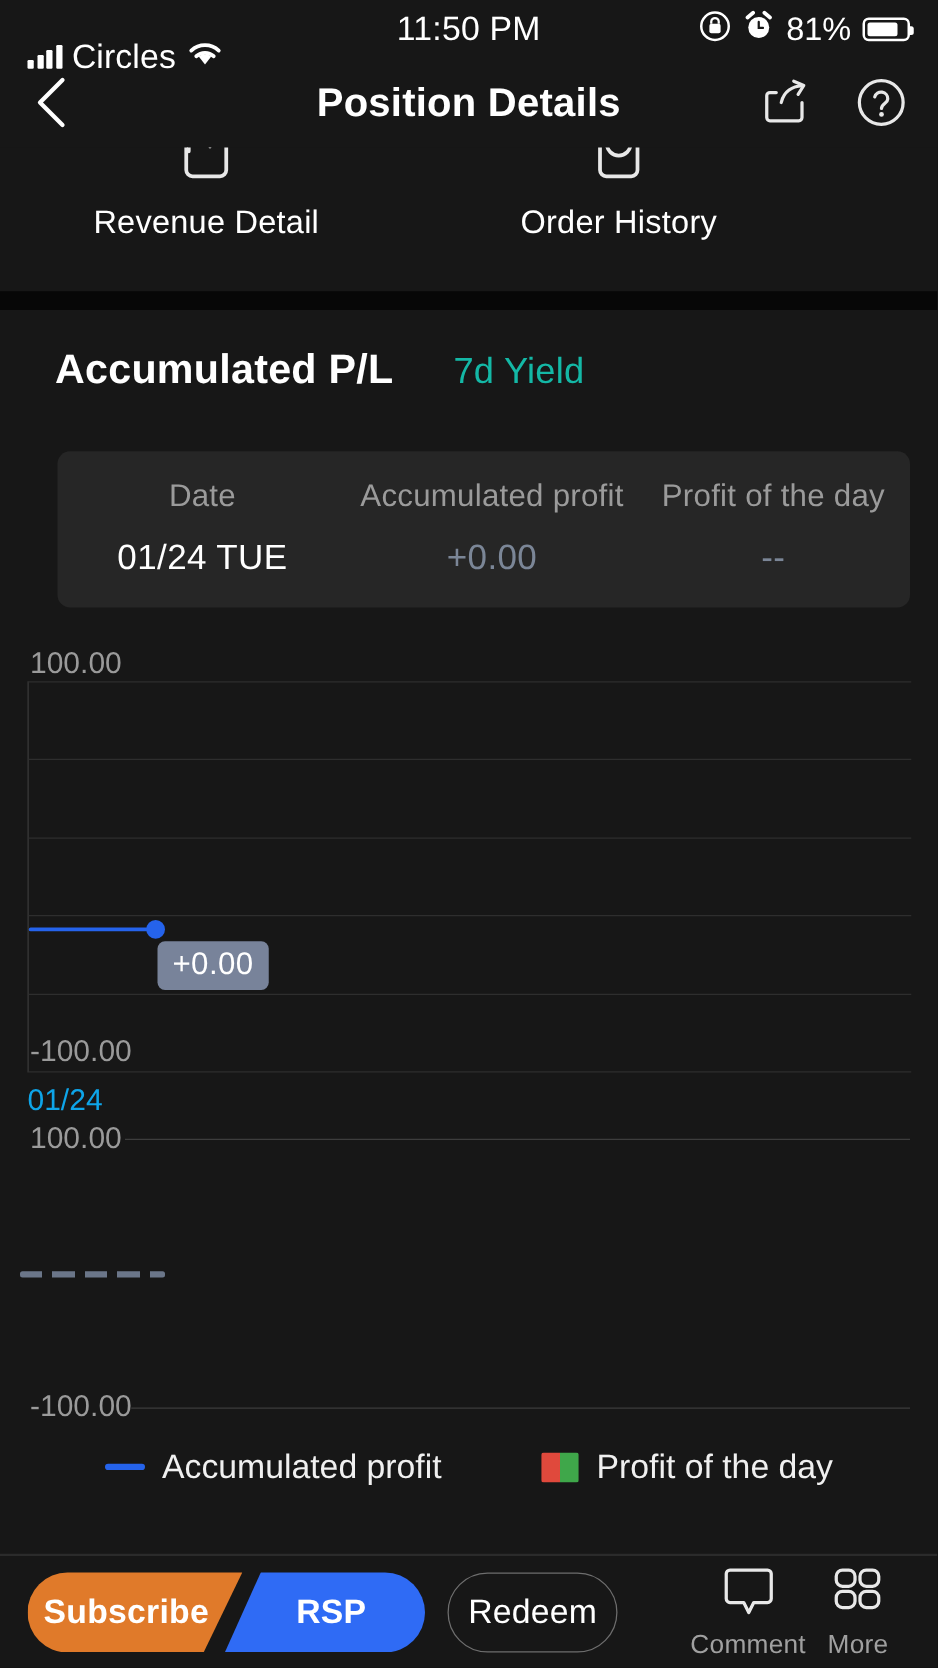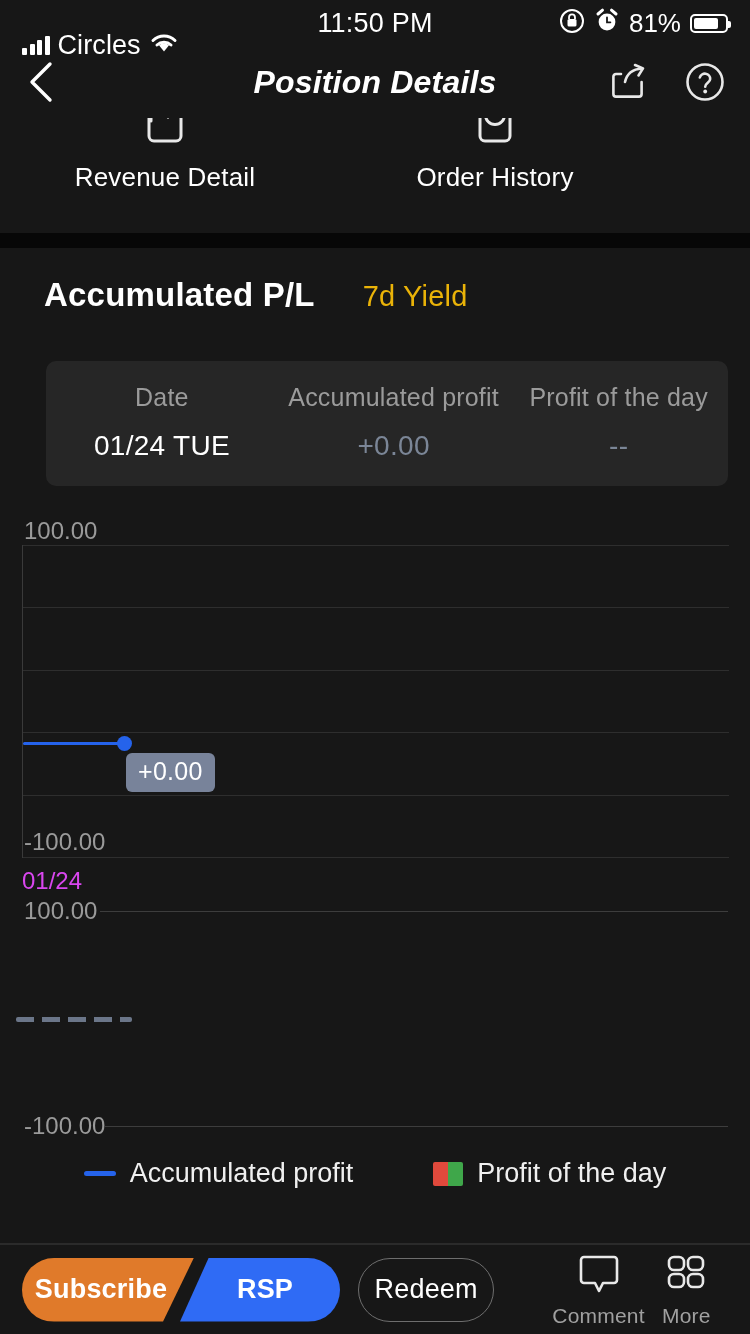--- a/index.html
+++ b/index.html
@@ -31,21 +31,21 @@
   .batt-pct { font-size: 26px; font-weight: 500; }
   .batt { width: 38px; height: 19px; border: 2px solid #fff; border-radius: 5px;
           position: relative; display:flex; align-items:center; padding:2px; }
   .batt::after { content:""; position:absolute; right:-5px; top:5px; width:3px; height:7px;
                  background:#fff; border-radius:0 2px 2px 0; }
   .batt span { display:block; height:100%; width:81%; background:#fff; border-radius:2px; }
 
   
   .navbar {
     position: absolute; top: 46px; left: 0; width: 750px; height: 72px;
-    display: flex; align-items: center; padding: 0 24px; font-style: italic;
+    display: flex; align-items: center; padding: 0 24px;
   }
   .nav-title {
     position:absolute; left:0; right:0; text-align:center;
     font-size: 32px; font-weight: bold; letter-spacing: .2px;
   }
   .nav-right { margin-left:auto; display:flex; align-items:center; gap:34px; z-index:2; }
   .icon-btn { display:flex; align-items:center; justify-content:center; }
 
   
   .quick-wrap {
@@ -58,21 +58,21 @@
   .quick-item { flex:1; display:flex; flex-direction:column; align-items:center; gap:10px; }
   .quick-ico { height: 56px; display:flex; align-items:flex-end; justify-content:center; }
   .quick-label { font-size: 26px; color:#fff; letter-spacing:.2px; }
 
   .divider-band { position:absolute; top:233px; left:0; width:750px; height:15px; background:#070707; }
 
   
   .section { position:absolute; top:248px; left:0; width:750px;padding-left:24px; }
   .tabs { display:flex; align-items:baseline; gap:48px; padding: 28px 20px 0 20px; }
   .tab-active { font-size: 33px; font-weight: bold; color:#ffffff; letter-spacing:.2px;}
-  .tab-inactive { font-size: 29px; color:#eab308; letter-spacing:.2px;}
+  .tab-inactive { font-size: 29px; color:#14b8a6; letter-spacing:.2px;}
 
   
   .card {
     margin: 47px 22px 0 22px; background:#262626; border-radius: 10px;
     padding: 22px 10px 24px 10px;
   }
   .card-row { display:flex; }
   .card-col { flex:1; text-align:center; }
   .card-col.c1 { flex: 0 0 32%; }
   .card-col.c2 { flex: 0 0 38%; }
@@ -89,21 +89,21 @@
   .plot1 { position:absolute; left:22px; top:40px; width:706px; height:313px;
            border-left:1px solid #3a3a3a; }
   .gline { position:absolute; left:0; width:706px; height:1px; background:#2e2e2e; }
   .zero-line { position:absolute; left:0; top:197px; width:100px; height:3px; background:#2563eb; border-radius:2px; }
   .zero-dot { position:absolute; left:94px; top:191px; width:15px; height:15px;
               background:#2563eb; border-radius:50%; }
   .tip {
     position:absolute; left:103px; top:208px; background:#78839a; color:#fff;
     font-size:25px; padding:4px 12px 6px 12px; border-radius:6px; letter-spacing:.3px;
   }
-  .xlabel1 { position:absolute; left:22px; top:362px; font-size:24px; color:#d946ef; }
+  .xlabel1 { position:absolute; left:22px; top:362px; font-size:24px; color:#0ea5e9; }
 
   
   .chart2 { position:absolute; top: 895px; left:0; width:750px; height:255px; }
   .c2-top-label { position:absolute; left:24px; top:2px; font-size:24px; color:#9a9a9a; }
   .c2-bot-label { position:absolute; left:24px; top:217px; font-size:24px; color:#9a9a9a; }
   .c2-line-top { position:absolute; left:100px; top:16px; width:628px; height:1px; background:#3d3d3d; }
   .c2-line-bot { position:absolute; left:105px; top:231px; width:623px; height:1px; background:#3d3d3d; }
   .dashed { position:absolute; left:16px; top:122px; width:116px; height:5px;
             background: repeating-linear-gradient(to right, #6b7689 0 18px, transparent 18px 26px);
             border-radius:2px; }

